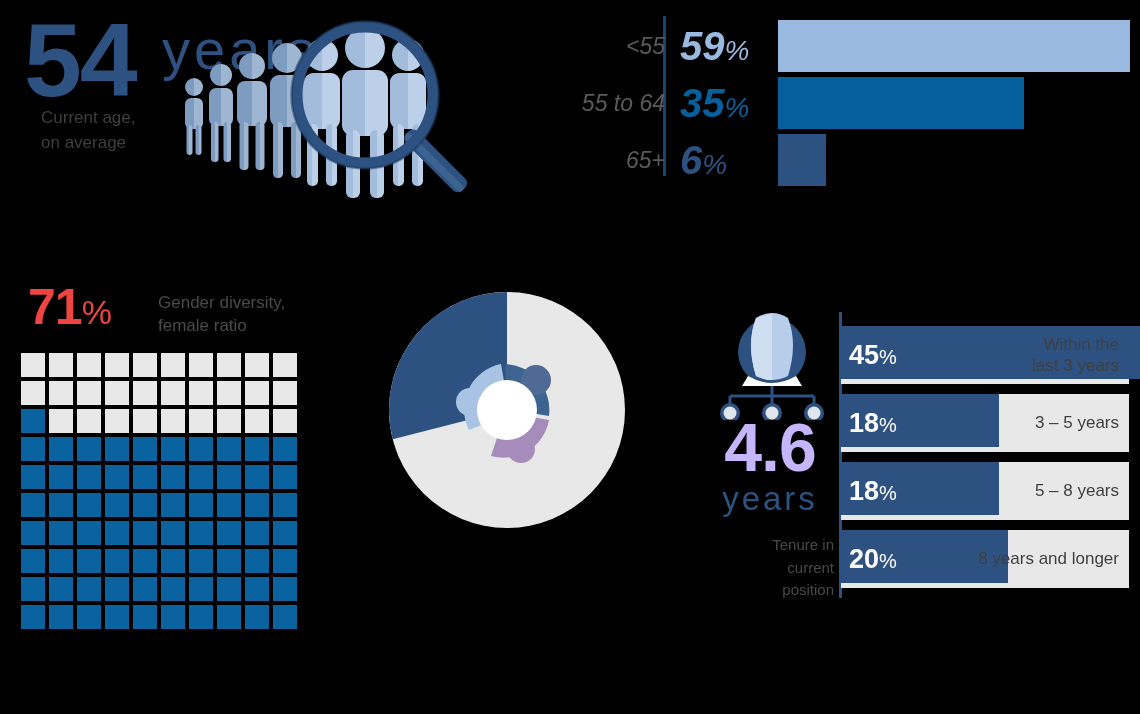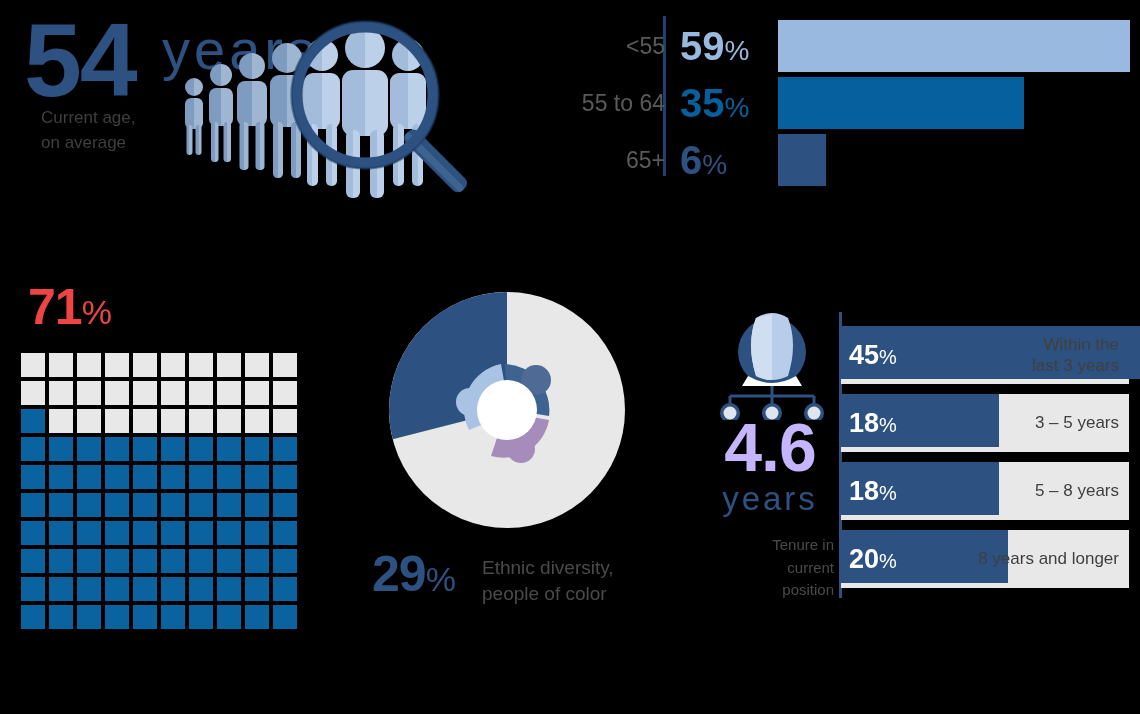--- a/index.html
+++ b/index.html
@@ -26,21 +26,21 @@
   #age-caption{
     position:absolute;left:27px;top:100px;
     font-size:17px;color:#3f3f3f;line-height:1.45;font-weight:400;
   }
 
   
   #people-art{position:absolute;left:170px;top:10px;width:330px;height:190px;}
 
   
   #age-chart{position:absolute;left:520px;top:14px;width:620px;height:180px;}
-  .ac-row{position:absolute;left:0;width:620px;height:52px;}
+  .ac-row{position:absolute;left:0;width:620px;height:52px;font-style:italic;}
   .ac-row.r0{top:6px;}
   .ac-row.r1{top:63px;}
   .ac-row.r2{top:120px;}
   .ac-cat{
     position:absolute;right:475px;top:50%;transform:translateY(-50%);
     font-size:23px;color:#5a5a5a;white-space:nowrap;font-weight:400;
   }
   .ac-pct{
     position:absolute;left:160px;top:50%;transform:translateY(-50%);
     font-size:40px;font-weight:bold;line-height:1;white-space:nowrap;
@@ -230,20 +230,21 @@
         <span>6</span><span class="sym">%</span>
       </div>
       <div class="ac-bar" style="width: 48px; background: rgb(45, 82, 129);"></div>
     </div>
   </div>
 
   <div id="gender-block">
     <div id="gender-pct">
       <span>71</span><span class="sym">%</span>
     </div>
+    <div id="gender-caption">Gender diversity,<br>female ratio</div>
     <div id="waffle">
         <div class="wcell off" style="background: rgb(232, 232, 232);"></div>
         <div class="wcell off" style="background: rgb(232, 232, 232);"></div>
         <div class="wcell off" style="background: rgb(232, 232, 232);"></div>
         <div class="wcell off" style="background: rgb(232, 232, 232);"></div>
         <div class="wcell off" style="background: rgb(232, 232, 232);"></div>
         <div class="wcell off" style="background: rgb(232, 232, 232);"></div>
         <div class="wcell off" style="background: rgb(232, 232, 232);"></div>
         <div class="wcell off" style="background: rgb(232, 232, 232);"></div>
         <div class="wcell off" style="background: rgb(232, 232, 232);"></div>
@@ -349,26 +350,20 @@
       <g transform="translate(125,125)">
         <path d="M -6 -46 A 46 46 0 0 0 -38 20 L -21 13 A 29 29 0 0 1 -3 -29 Z" fill="#a9c3e4"></path>
         <path d="M -2 -46 A 46 46 0 0 1 42 6 L 24 3 A 29 29 0 0 0 -1 -29 Z" fill="#3d6490"></path>
         <path d="M 42 10 A 46 46 0 0 1 -16 46 L -10 28 A 29 29 0 0 0 25 7 Z" fill="#a58cba"></path>
         <circle cx="-37" cy="-8" r="14" fill="#a9c3e4"></circle>
         <circle cx="29" cy="-30" r="15" fill="#4f6a94"></circle>
         <circle cx="14" cy="39" r="14" fill="#a58cba"></circle>
         <circle cx="0" cy="0" r="30" fill="#ffffff"></circle>
       </g>
     </svg>
-    <div id="ethnic-row">
-      <div id="ethnic-pct">
-        <span>29</span><span class="sym">%</span>
-      </div>
-      <div id="ethnic-caption">Ethnic diversity,<br>people of color</div>
-    </div>
   </div>
 
   <div id="tenure-block">
     <div id="tenure-art">
       <svg width="120" height="108" viewBox="0 0 120 108" xmlns="http://www.w3.org/2000/svg">
         <circle cx="60" cy="40" r="34" fill="#2d5281"></circle>
         <path d="M36 64 q24 14 48 0 l6 10 H30 Z" fill="#ffffff"></path>
         <path d="M44 6 q16 -10 32 0 q10 26 0 58 q-16 8 -32 0 q-10 -32 0 -58 Z" fill="#b7cdea"></path>
         <path d="M60 2 q-10 2 -16 4 q-10 26 0 58 q8 4 16 4 Z" fill="#cfdef0"></path>
         <g stroke="#2d5281" stroke-width="3" fill="none">

